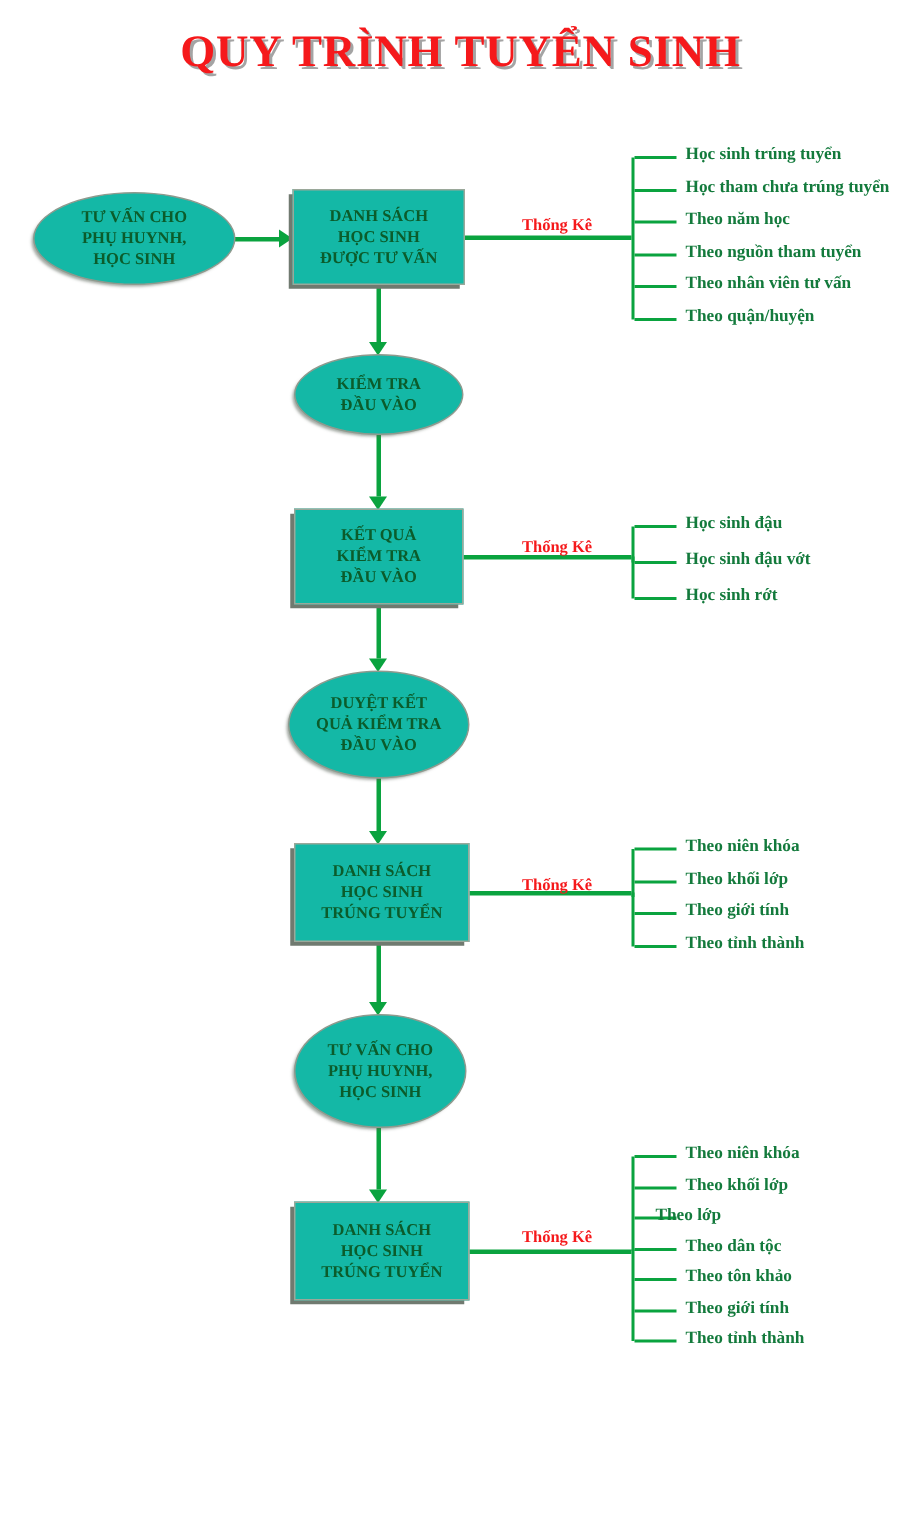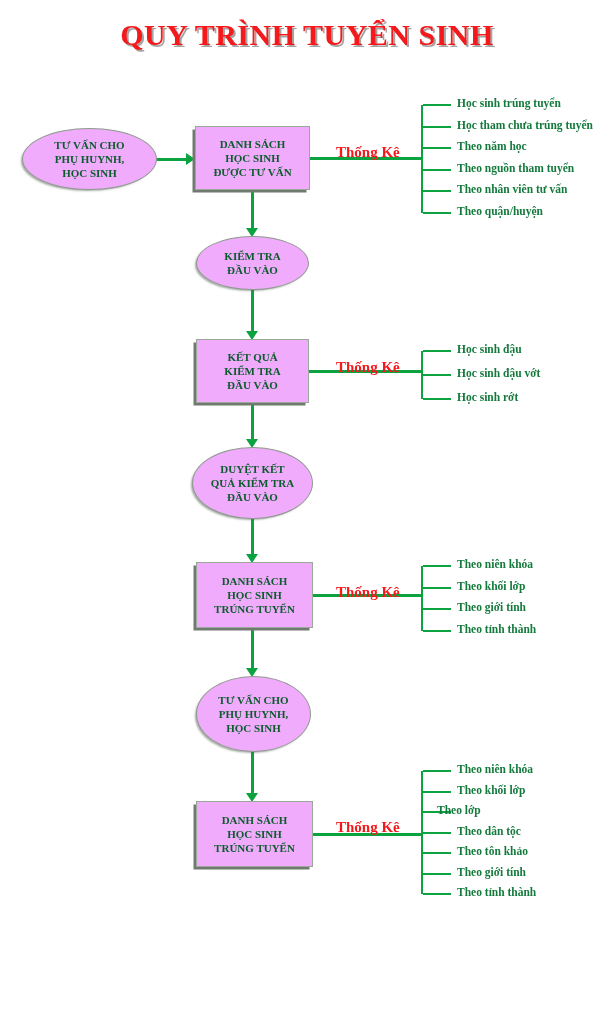--- a/index.html
+++ b/index.html
@@ -21,21 +21,21 @@
   }
 
   
   .node{
     position:absolute;
     display:flex;align-items:center;justify-content:center;
     text-align:center;
     font-weight:bold;
     font-size:11px;line-height:14px;
     color:#0b5c2b;
-    background:#f0abfc;
+    background:#14b8a6;
     box-sizing:border-box;
     z-index:3;
   }
   .node .lines{display:block;width:100%;}
   .node .lines span{display:block;white-space:nowrap;}
 
   .node.rect{
     border:1px solid #9aa89a;
     box-shadow:-3px 3px 0 -0.5px #707a70;
   }
@@ -64,22 +64,22 @@
   .branch .stem{position:absolute;height:2px;background:#0aa33f;left:0;}
   .branch .spine{position:absolute;width:2px;background:#0aa33f;}
   .branch .tick{position:absolute;height:2px;width:28px;background:#0aa33f;}
   .branch .blabel{
     position:absolute;white-space:nowrap;
     font-weight:bold;font-size:11.5px;color:#137a3c;
     font-family:"Liberation Serif","DejaVu Serif",serif;
   }
   .stklabel{
     position:absolute;white-space:nowrap;
-    font-weight:bold;font-size:15px;color:#f5191b;
-    font-family:"Liberation Serif","DejaVu Serif",serif;z-index:4;
+    font-weight:bold;font-size:11px;color:#f5191b;
+    font-family:"Liberation Serif","DejaVu Serif",serif;z-index:4;margin-left:12px;
   }
 </style>
 </head>
 <body>
 
 <div id="canvas">
 
   <div class="title">QUY TRÌNH TUYỂN SINH</div>
 
   <div id="layer">

